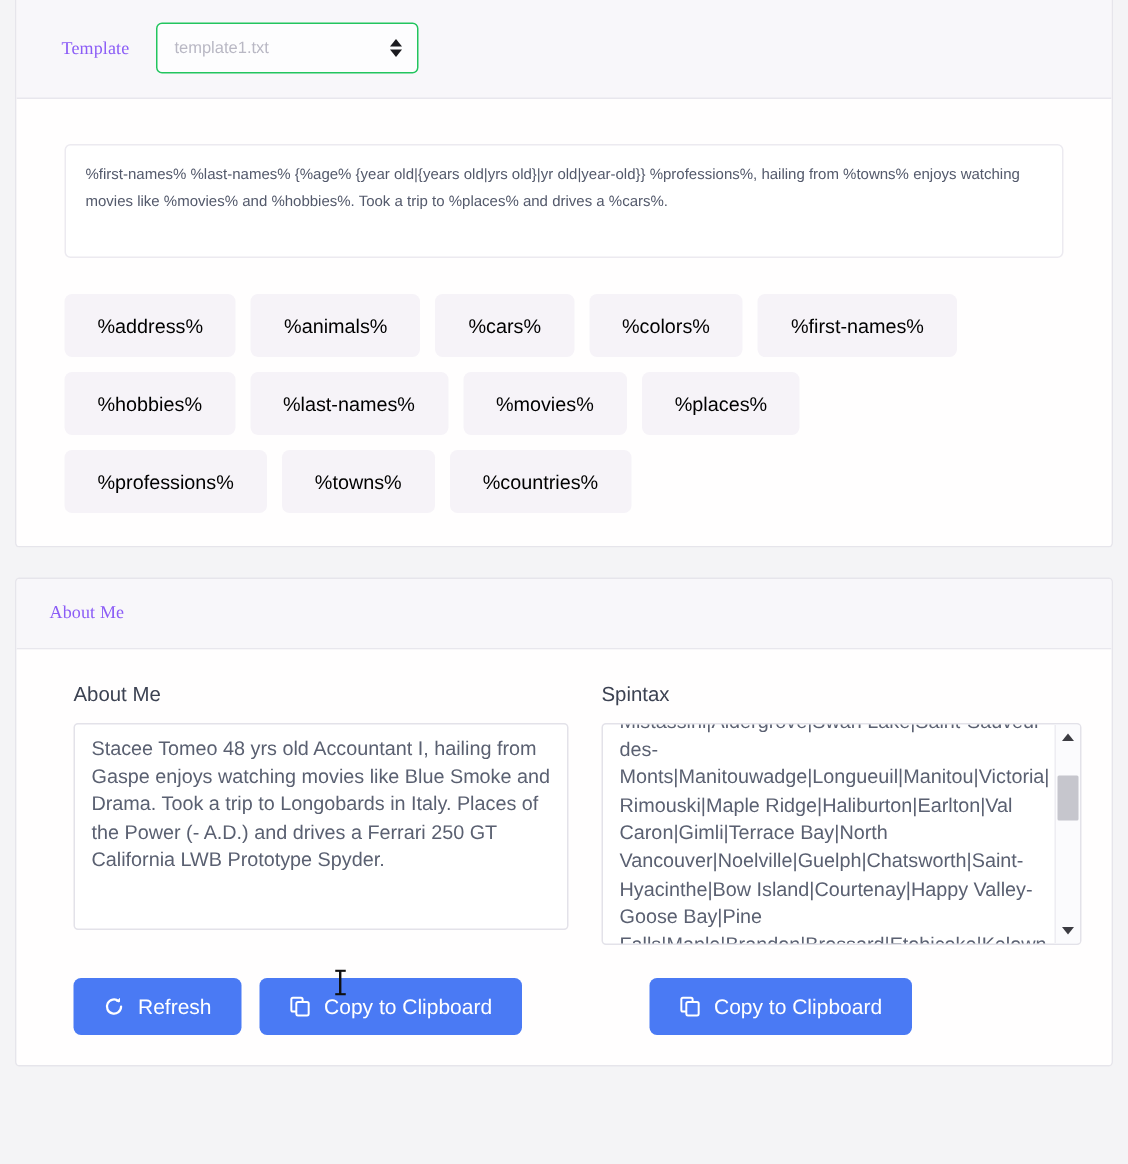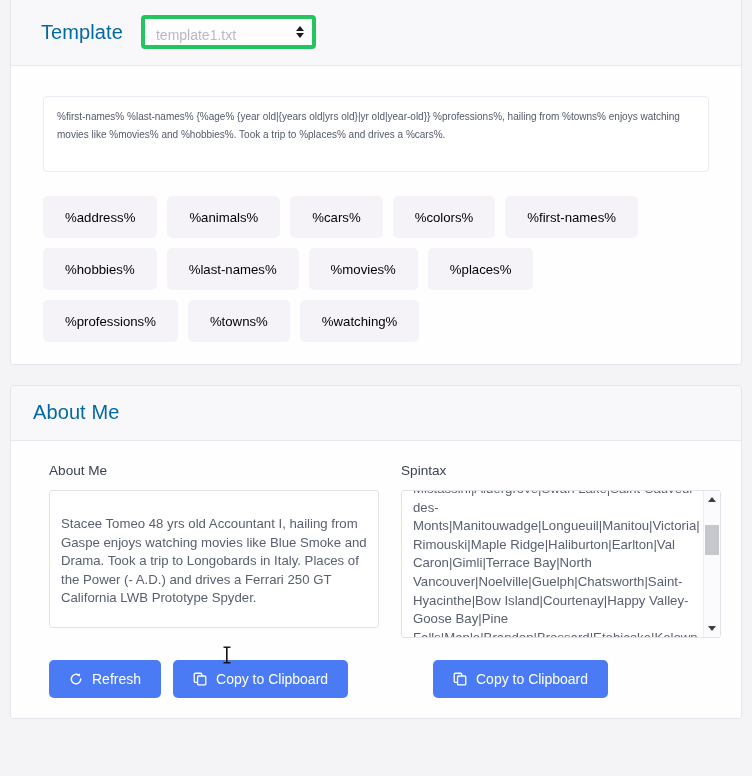--- a/index.html
+++ b/index.html
@@ -31,45 +31,46 @@
   }
   .card-header {
     background: #f8f7fa;
     border-bottom: 1px solid #e8e7ed;
     padding: 16px 22px;
     display: flex;
     align-items: center;
     gap: 18px;
   }
   .card-header .hdr-label {
-    font-size: 20px;
-    color: #0369a1;
+    font-size: 12px;
+    color: #8b5cf6;
     letter-spacing: .1px;
+    font-family: Liberation Serif, serif;
   }
   .card-body {
     background: #fffefe;
     padding: 20px 0 22px 0;
   }
 
   
   #template-card { margin-top: 0; border-top: none; border-radius: 0 0 3px 3px; }
   #template-card .card-header { padding: 15px 22px 16px 30px; }
 
   .select-wrap {
     position: relative;
     width: 175px;
     height: 34px;
   }
   .select-box {
     width: 175px;
     height: 34px;
     background: #fdfdfe;
-    border: 4px solid #22c55e;
+    border: 1px solid #22c55e;
     border-radius: 4px;
-    font-size: 14px;
+    font-size: 11px;
     color: #b9b8c4;
     line-height: 32px;
     padding: 0 30px 0 11px;
     white-space: nowrap;
     overflow: hidden;
   }
   .select-arrows {
     position: absolute;
     right: 11px;
     top: 50%;
@@ -158,21 +159,21 @@
     font-size: 13.2px;
     line-height: 18.6px;
     color: #5a6071;
     overflow: hidden;
     position: relative;
   }
   #about-textarea {
     margin-left: 16px;
     width: 330px;
     height: 138px;
-    padding: 24px 11px;
+    padding: 7px 11px;
   }
   #spintax-textarea {
     width: 320px;
     height: 148px;
     padding: 0;
   }
   .spintax-inner {
     position: absolute;
     left: 11px;
     right: 20px;
@@ -283,21 +284,21 @@
           <button class="tag">%animals%</button>
           <button class="tag">%cars%</button>
           <button class="tag">%colors%</button>
           <button class="tag">%first-names%</button>
           <button class="tag">%hobbies%</button>
           <button class="tag">%last-names%</button>
           <button class="tag">%movies%</button>
           <button class="tag">%places%</button>
           <button class="tag">%professions%</button>
           <button class="tag">%towns%</button>
-          <button class="tag">%watching%</button>
+          <button class="tag">%countries%</button>
         </div>
 
     </div>
   </div>
 
   <div class="card" id="about-card">
 
     <div class="card-header">
       <span class="hdr-label">About Me</span>
     </div>

